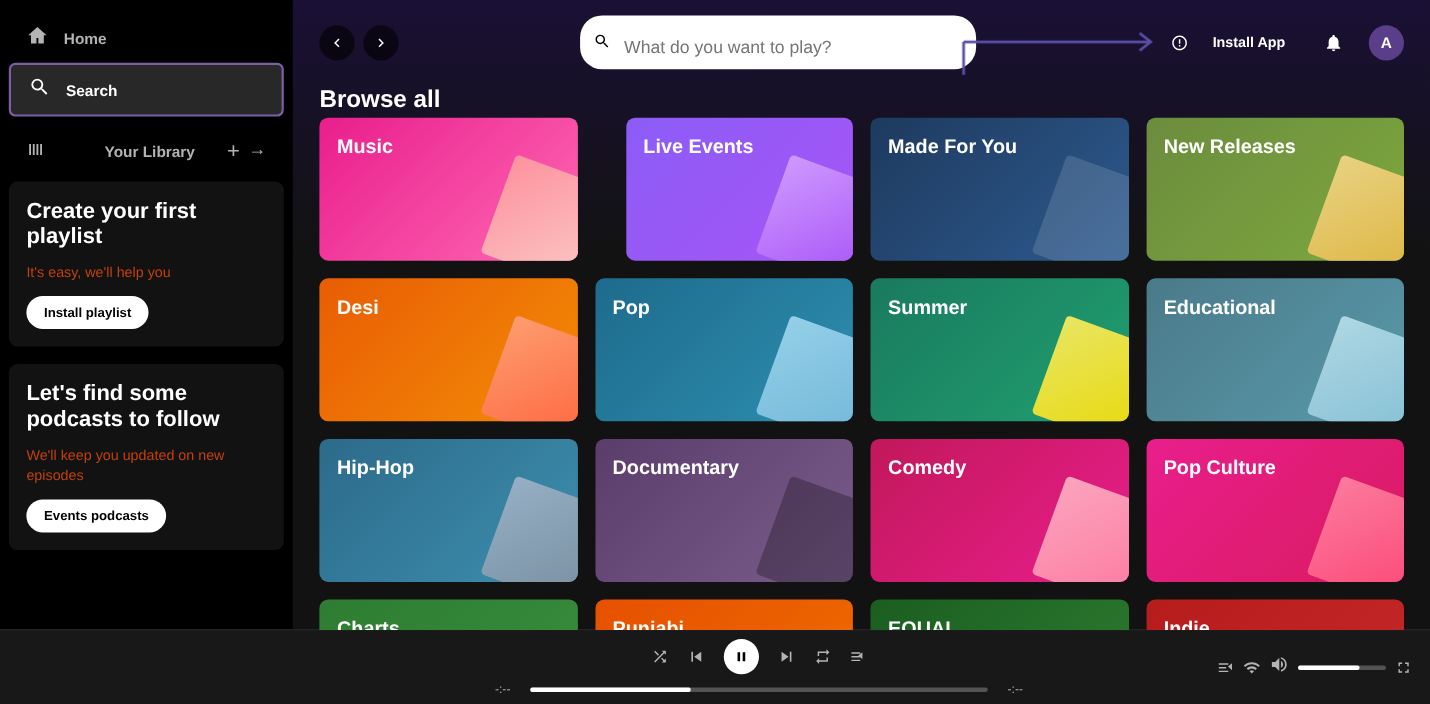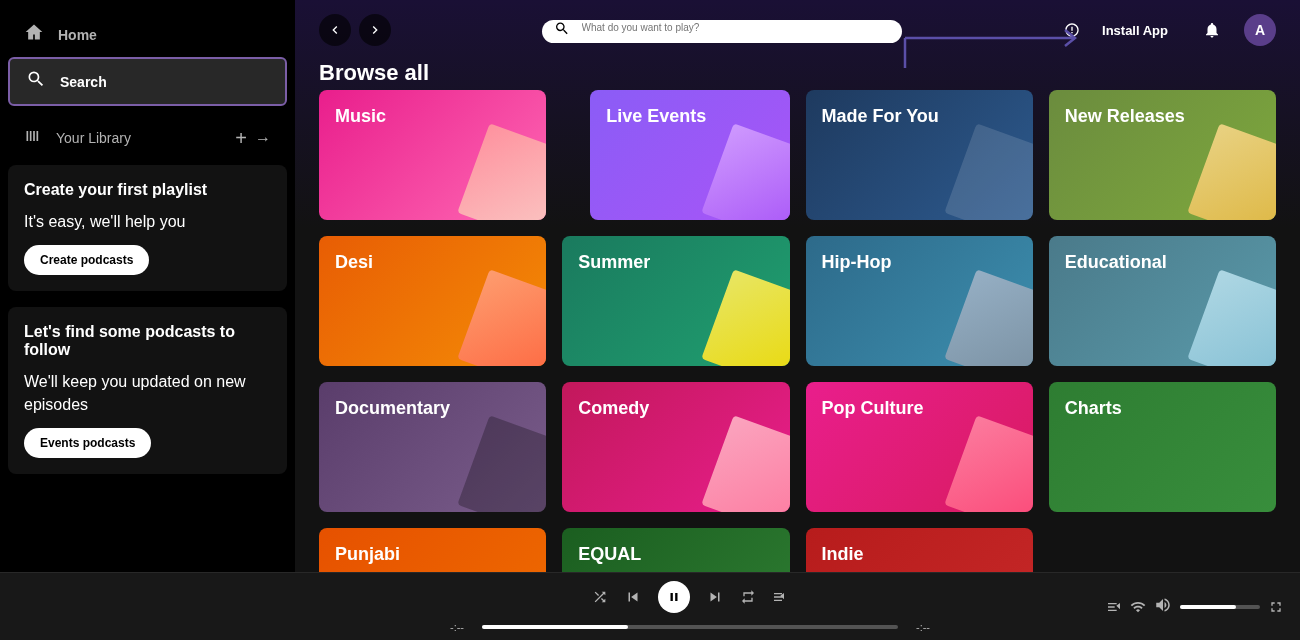--- a/index.html
+++ b/index.html
@@ -15,21 +15,21 @@
     }
 
     .main-layout {
       display: flex;
       flex: 1;
       overflow: hidden;
     }
 
     
     .sidebar {
-      width: 295px;
+      width: 266px;
       background: #000;
       display: flex;
       flex-direction: column;
       padding: 8px 0;
       flex-shrink: 0;
     }
 
     .sidebar-nav {
       padding: 4px 8px;
     }
@@ -89,28 +89,28 @@
       background: #121212;
       border-radius: 8px;
       margin: 8px;
       padding: 16px;
       flex-direction: column;
       gap: 12px;
       display: flex;
     }
 
     .sidebar-section h3 {
-      font-size: 16px;
+      font-size: 20px;
       font-weight: 700;
       color: #fff;
     }
 
     .sidebar-section p {
-      font-size: 16px;
-      color: #ffffff;
+      font-size: 13px;
+      color: #c2410c;
       line-height: 1.4;
     }
 
     .sidebar-btn {
       background: #fff;
       color: #000;
       border: none;
       border-radius: 20px;
       padding: 8px 16px;
       font-size: 12px;
@@ -165,22 +165,22 @@
       max-width: 360px;
       margin: 0 16px;
       position: relative;
     }
 
     .search-input {
       width: 100%;
       background: #fff;
       border: none;
       border-radius: 20px;
-      padding: 2px 16px 10px 40px;
-      font-size: 10px;
+      padding: 21px 16px 10px 40px;
+      font-size: 16px;
       color: #000;
       outline: none;
     }
 
     .search-icon-inside {
       position: absolute;
       left: 12px;
       top: 50%;
       transform: translateY(-50%);
       color: #000;
@@ -188,21 +188,21 @@
     }
 
     .topbar-right {
       display: flex;
       align-items: center;
       gap: 16px;
     }
 
     .install-app-btn {
       display: flex;
-      align-items: flex-end;
+      align-items: center;
       gap: 22px;
       background: transparent;
       border: none;
       color: #fff;
       font-size: 13px;
       font-weight: 600;
       cursor: pointer;
       padding: 6px 12px;
       border-radius: 20px;
     }
@@ -478,32 +478,32 @@
       </div>
     </div>
 
     <div class="sidebar-library">
       <div class="sidebar-library-left">
         <span>
           <svg width="20" height="20" viewBox="0 0 24 24" fill="#b3b3b3">
             <path d="M3 18h2V6H3v12zm4 0h2V6H7v12zm4-12v12h2V6h-2zm4 0v12h2V6h-2z"></path>
           </svg>
         </span>
-        <span style="color:#b3b3b3; font-size:14px; font-weight:400;">Your Library</span>
+        <span style="color:#b3b3b3; font-size:14px; font-weight:700;margin-left:39px;">Your Library</span>
       </div>
       <div class="sidebar-library-icons">
         <span style="color:#b3b3b3; cursor:pointer; font-size:20px; line-height:1;">+</span>
         <span style="color:#b3b3b3; cursor:pointer; font-size:16px;">→</span>
       </div>
     </div>
 
     <div class="sidebar-section">
       <h3>Create your first playlist</h3>
       <p>It's easy, we'll help you</p>
-      <button class="sidebar-btn">Create podcasts</button>
+      <button class="sidebar-btn">Install playlist</button>
     </div>
 
     <div class="sidebar-section">
       <h3>Let's find some podcasts to follow</h3>
       <p>We'll keep you updated on new episodes</p>
       <button class="sidebar-btn">Events podcasts</button>
     </div>
   </div>
 
   <div class="main-wrapper">
@@ -575,31 +575,35 @@
               <div class="art-shape art-shape-made"></div>
             </div>
             <div class="browse-card card-new-releases">
               <span class="browse-card-title">New Releases</span>
               <div class="art-shape art-shape-new"></div>
             </div>
             <div class="browse-card card-desi">
               <span class="browse-card-title">Desi</span>
               <div class="art-shape art-shape-desi"></div>
             </div>
+            <div class="browse-card card-pop">
+              <span class="browse-card-title">Pop</span>
+              <div class="art-shape art-shape-pop"></div>
+            </div>
             <div class="browse-card card-summer">
               <span class="browse-card-title">Summer</span>
               <div class="art-shape art-shape-summer"></div>
             </div>
+            <div class="browse-card card-educational">
+              <span class="browse-card-title">Educational</span>
+              <div class="art-shape art-shape-edu"></div>
+            </div>
             <div class="browse-card card-hiphop">
               <span class="browse-card-title">Hip-Hop</span>
               <div class="art-shape art-shape-hiphop"></div>
-            </div>
-            <div class="browse-card card-educational">
-              <span class="browse-card-title">Educational</span>
-              <div class="art-shape art-shape-edu"></div>
             </div>
             <div class="browse-card card-documentary">
               <span class="browse-card-title">Documentary</span>
               <div class="art-shape art-shape-doc"></div>
             </div>
             <div class="browse-card card-comedy">
               <span class="browse-card-title">Comedy</span>
               <div class="art-shape art-shape-comedy"></div>
             </div>
             <div class="browse-card card-pop-culture">

